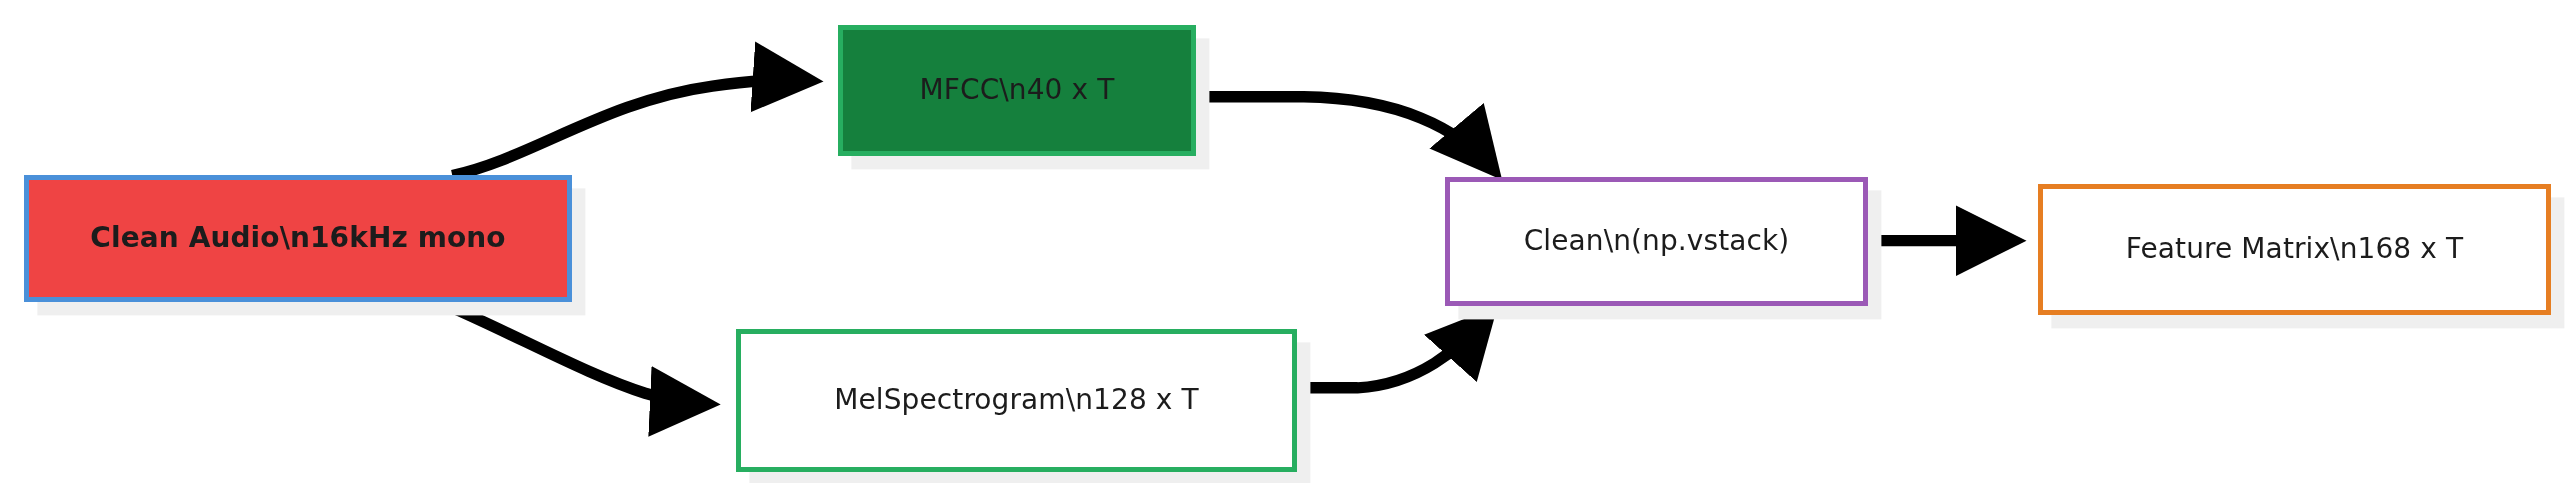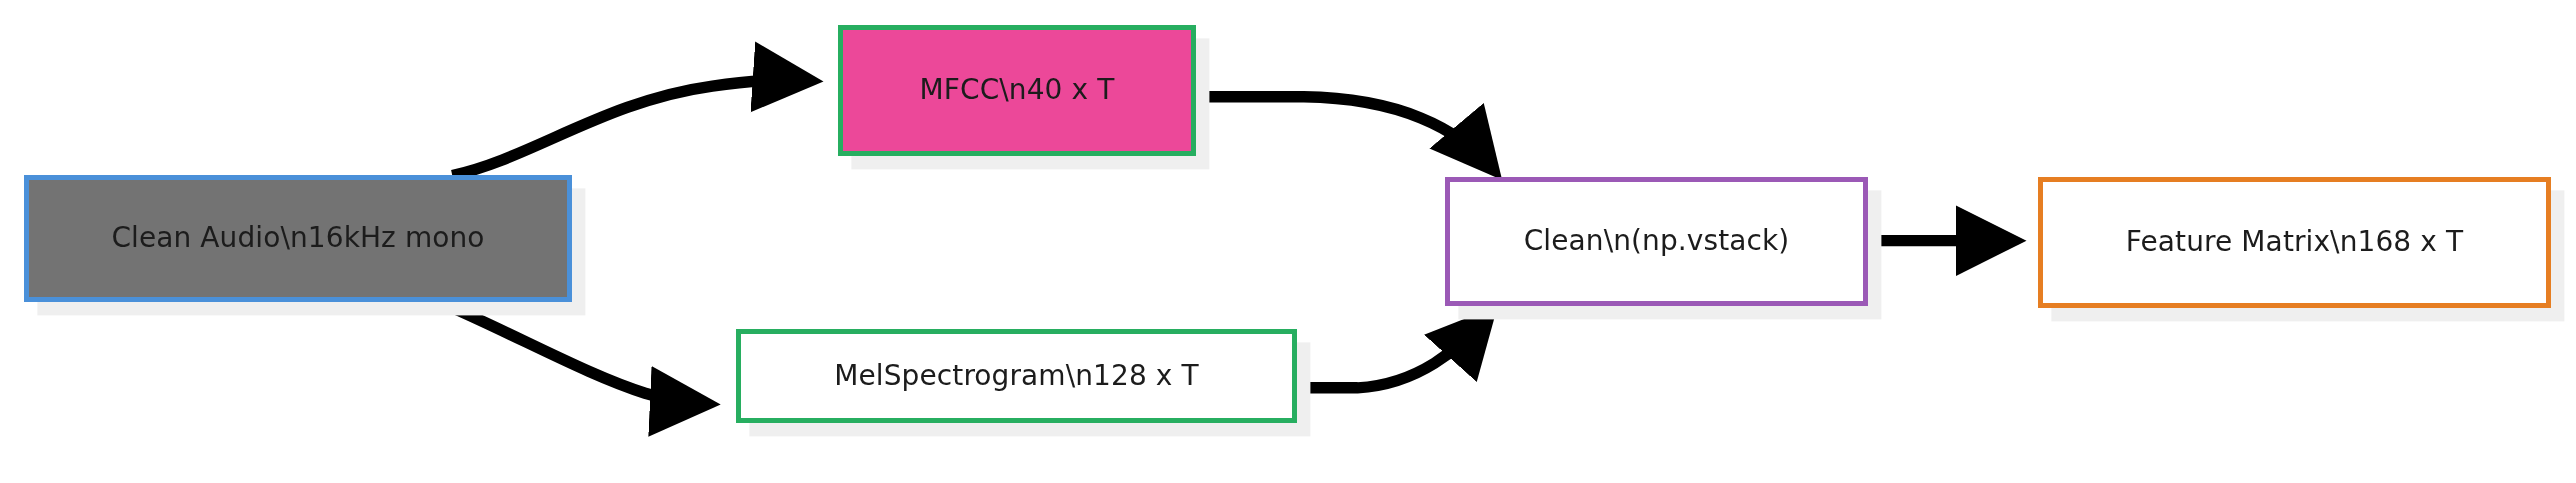--- a/index.html
+++ b/index.html
@@ -42,21 +42,21 @@
     font-size: 28px;
     line-height: 1.1;
     color: #1c1c1c;
     white-space: pre;
     text-align: center;
     letter-spacing: 0.1px;
   }
   
   #node-clean-audio     { left: 24px;   top: 175px; width: 548px; height: 127px; border-color: #4a90d9; }
   #node-mfcc            { left: 838px; top: 25px;  width: 358px; height: 131px; border-color: #27ae60; }
-  #node-melspectrogram  { left: 736px; top: 329px; width: 561px; height: 94px; border-color: #27ae60; }
+  #node-melspectrogram  { left: 736px; top: 329px; width: 561px; height: 143px; border-color: #27ae60; }
   #node-stack           { left: 1445px; top: 177px; width: 423px; height: 129px; border-color: #9b59b6; }
   #node-feature-matrix  { left: 2038px; top: 177px; width: 513px; height: 131px; border-color: #e67e22; }
 </style>
 </head>
 <body>
 
 <div id="canvas" style="background: rgb(255, 255, 255);">
 
   <svg id="edge-layer" viewBox="0 0 3833 720" width="2576" height="484" xmlns="http://www.w3.org/2000/svg">
     <defs>
@@ -69,34 +69,34 @@
 
     <path d="M 676 459 C 780 505 880 560 960 585 C 1000 597 1030 600 1052 601" fill="none" stroke="#000000" stroke-width="17" stroke-linecap="butt" marker-end="url(#arrowhead)"></path>
 
     <path d="M 1780 144 L 1940 144 C 2080 146 2170 190 2222 252" fill="none" stroke="#000000" stroke-width="17" stroke-linecap="butt" marker-end="url(#arrowhead)"></path>
 
     <path d="M 1930 577 L 2020 577 C 2110 572 2170 520 2215 470" fill="none" stroke="#000000" stroke-width="17" stroke-linecap="butt" marker-end="url(#arrowhead)"></path>
 
     <path d="M 2782 358 L 2995 358" fill="none" stroke="#000000" stroke-width="17" stroke-linecap="butt" marker-end="url(#arrowhead)"></path>
   </svg>
 
-  <div class="node" id="node-clean-audio" style="border-color: rgb(74, 144, 217); background: #737373; box-shadow: rgb(239, 239, 239) 13.4px 13.4px 0px 0px;">
+  <div class="node" id="node-clean-audio" style="border-color: rgb(74, 144, 217); background: #ef4444; box-shadow: rgb(239, 239, 239) 13.4px 13.4px 0px 0px; font-weight: bold;">
     <span class="node-label">Clean Audio\n16kHz mono</span>
   </div>
 
-  <div class="node" id="node-mfcc" style="border-color: rgb(39, 174, 96); background: #ec4899; box-shadow: rgb(239, 239, 239) 13.4px 13.4px 0px 0px;">
+  <div class="node" id="node-mfcc" style="border-color: rgb(39, 174, 96); background: #15803d; box-shadow: rgb(239, 239, 239) 13.4px 13.4px 0px 0px;">
     <span class="node-label">MFCC\n40 x T</span>
   </div>
 
   <div class="node" id="node-melspectrogram" style="border-color: rgb(39, 174, 96); background: rgb(255, 255, 255); box-shadow: rgb(239, 239, 239) 13.4px 13.4px 0px 0px;">
     <span class="node-label">MelSpectrogram\n128 x T</span>
   </div>
 
   <div class="node" id="node-stack" style="border-color: rgb(155, 89, 182); background: rgb(255, 255, 255); box-shadow: rgb(239, 239, 239) 13.4px 13.4px 0px 0px;">
     <span class="node-label">Clean\n(np.vstack)</span>
   </div>
 
-  <div class="node" id="node-feature-matrix" style="border-color: rgb(230, 126, 34); background: rgb(255, 255, 255); box-shadow: rgb(239, 239, 239) 13.4px 13.4px 0px 0px;">
+  <div class="node" id="node-feature-matrix" style="border-color: rgb(230, 126, 34); background: rgb(255, 255, 255); box-shadow: rgb(239, 239, 239) 13.4px 13.4px 0px 0px; margin-top: 7px;">
     <span class="node-label">Feature Matrix\n168 x T</span>
   </div>
 
 </div>
 
 
 </body></html>

